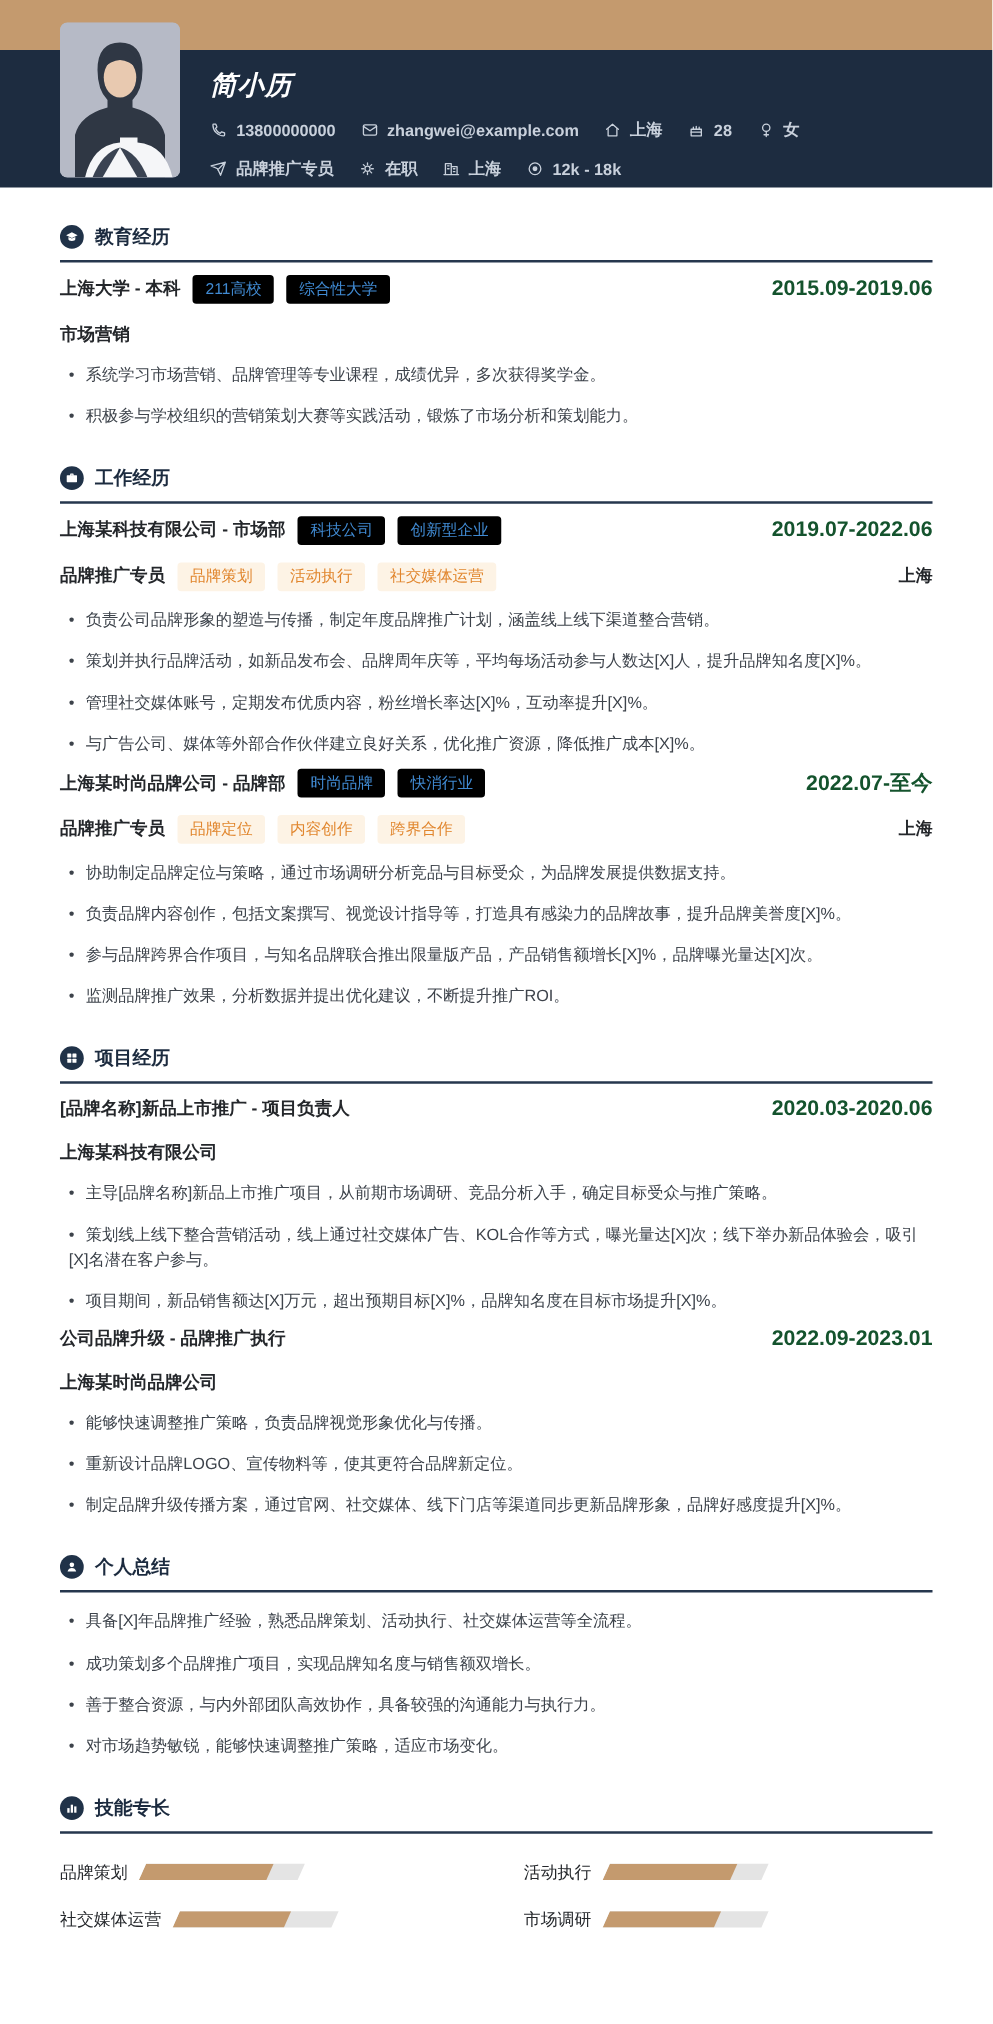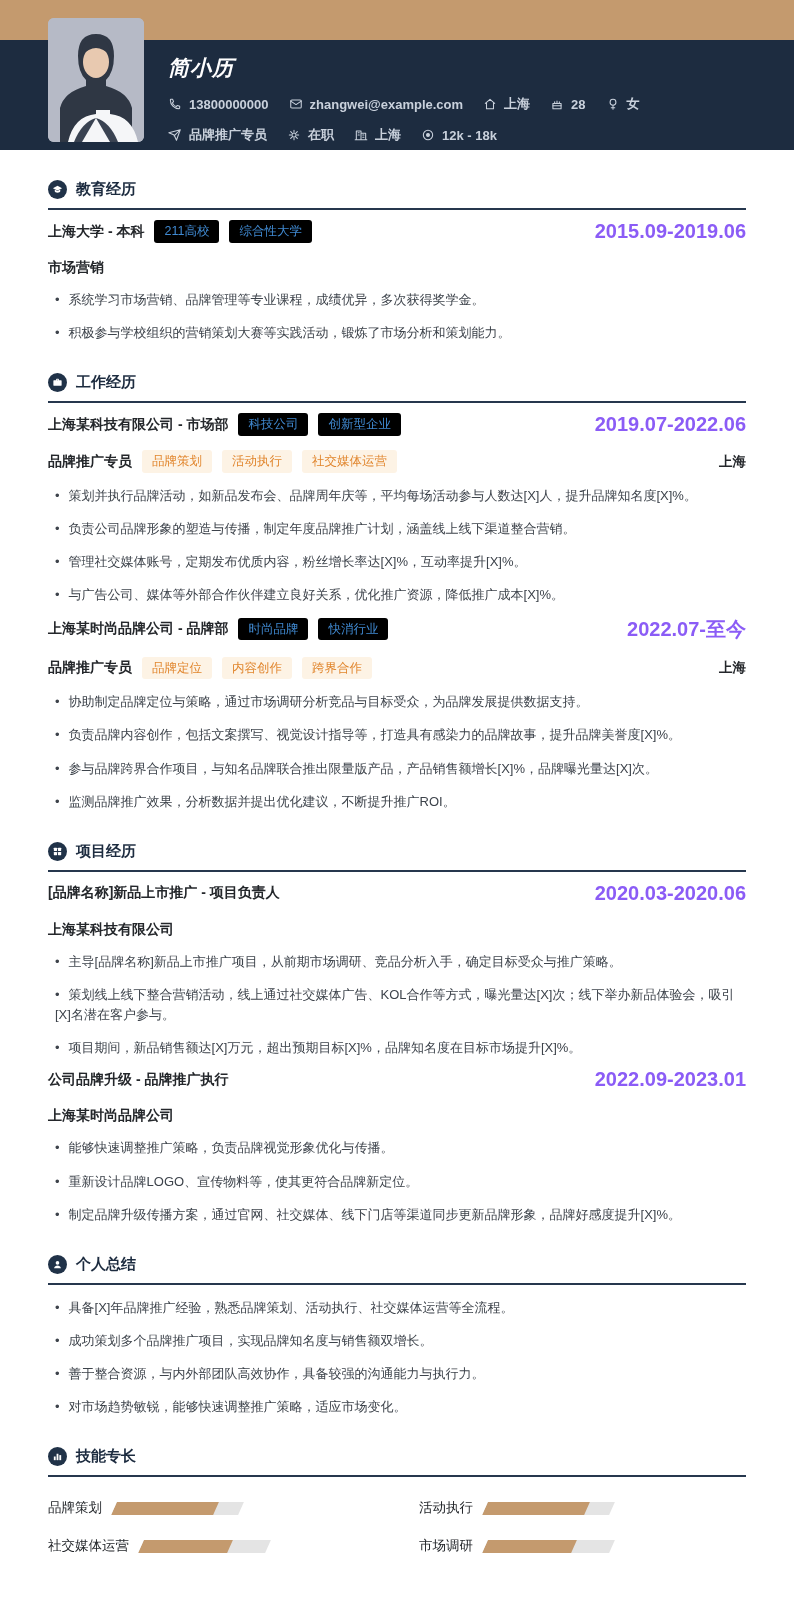--- a/index.html
+++ b/index.html
@@ -32,21 +32,21 @@
   .sec-icon{
     width:19px;height:19px;border-radius:50%;background:#203248;flex:none;
     display:flex;align-items:center;justify-content:center;
   }
   .sec-icon svg{width:11px;height:11px;fill:#ffffff;stroke:#ffffff;stroke-width:0;}
   .sec-title{font-size:15px;font-weight:700;color:#1c2b3f;}
   
   .entry-row{display:flex;align-items:center;justify-content:space-between;margin-top:10px;}
   .entry-left{display:flex;align-items:center;gap:10px;flex-wrap:wrap;}
   .entry-title{font-size:14px;font-weight:700;color:#24272b;}
-  .date{font-size:20px;font-weight:700;color:#8b5cf6;white-space:nowrap;}
+  .date{font-size:17px;font-weight:700;color:#14532d;white-space:nowrap;}
   .loc{font-size:13.5px;font-weight:700;color:#24272b;white-space:nowrap;}
   .tag{font-size:12.5px;padding:2px 10px;border-radius:3px;line-height:1.5;}
   .tag.blue{background:#000000;color:#408ad2;}
   .tag.orange{background:#fdf3e5;color:#e1862e;}
   .sub-bold{font-size:14px;font-weight:700;color:#24272b;margin-top:16px;}
   ul.bullets{list-style:none;margin:6px 0 0 0;padding:0;}
   ul.bullets li{
     font-size:13px;color:#3d434b;line-height:1.55;margin-top:13px;padding-left:7px;
   }
   ul.bullets li .dot{margin-right:9px;color:#3d434b;}
@@ -198,22 +198,22 @@
       <div class="entry-row" style="margin-top:14px;">
         <div class="entry-left">
           <span class="entry-title">品牌推广专员</span>
           <span class="tag orange">品牌策划</span>
           <span class="tag orange">活动执行</span>
           <span class="tag orange">社交媒体运营</span>
         </div>
         <span class="loc">上海</span>
       </div>
       <ul class="bullets">
+        <li><span class="dot">•</span><span>负责公司品牌形象的塑造与传播，制定年度品牌推广计划，涵盖线上线下渠道整合营销。</span></li>
         <li><span class="dot">•</span><span>策划并执行品牌活动，如新品发布会、品牌周年庆等，平均每场活动参与人数达[X]人，提升品牌知名度[X]%。</span></li>
-        <li><span class="dot">•</span><span>负责公司品牌形象的塑造与传播，制定年度品牌推广计划，涵盖线上线下渠道整合营销。</span></li>
         <li><span class="dot">•</span><span>管理社交媒体账号，定期发布优质内容，粉丝增长率达[X]%，互动率提升[X]%。</span></li>
         <li><span class="dot">•</span><span>与广告公司、媒体等外部合作伙伴建立良好关系，优化推广资源，降低推广成本[X]%。</span></li>
       </ul>
     </div>
 
     <div style="margin-top:10px;">
       <div class="entry-row">
         <div class="entry-left">
           <span class="entry-title">上海某时尚品牌公司 - 品牌部</span>
           <span class="tag blue">时尚品牌</span>

